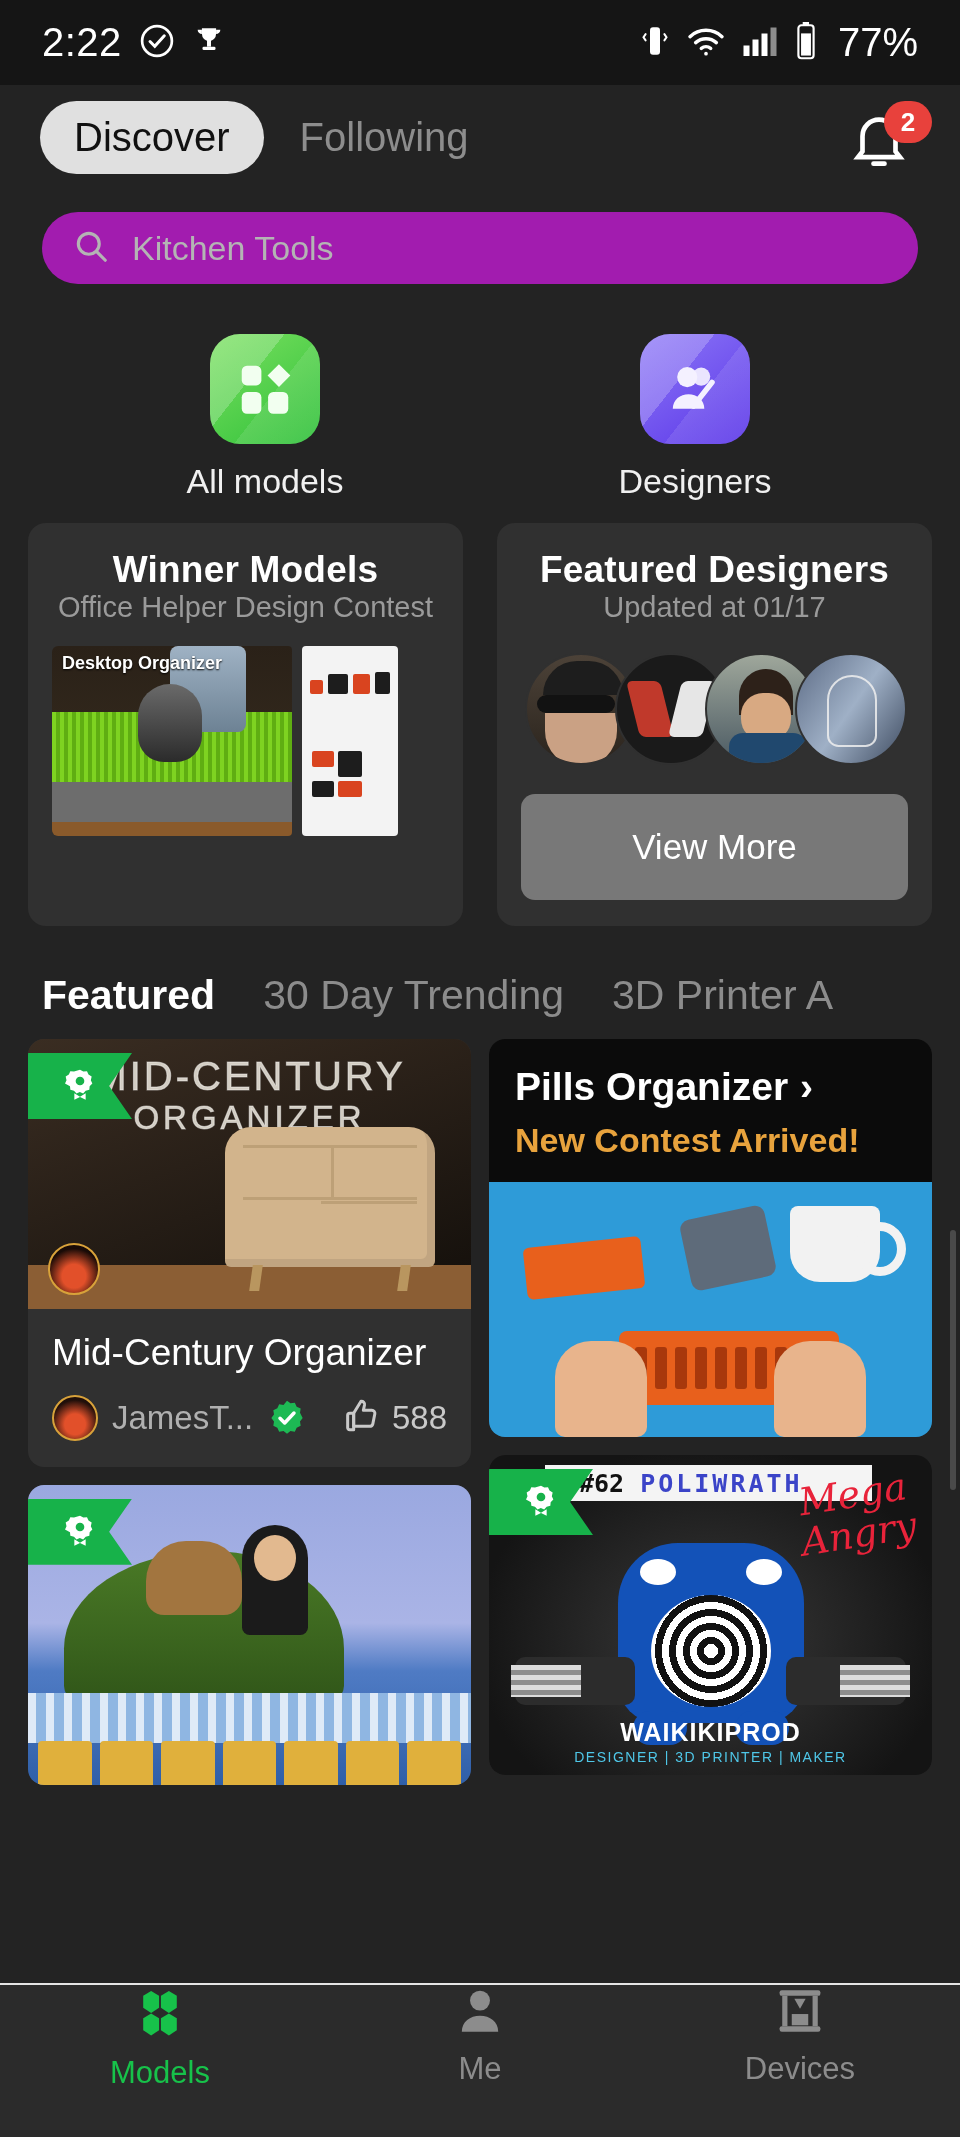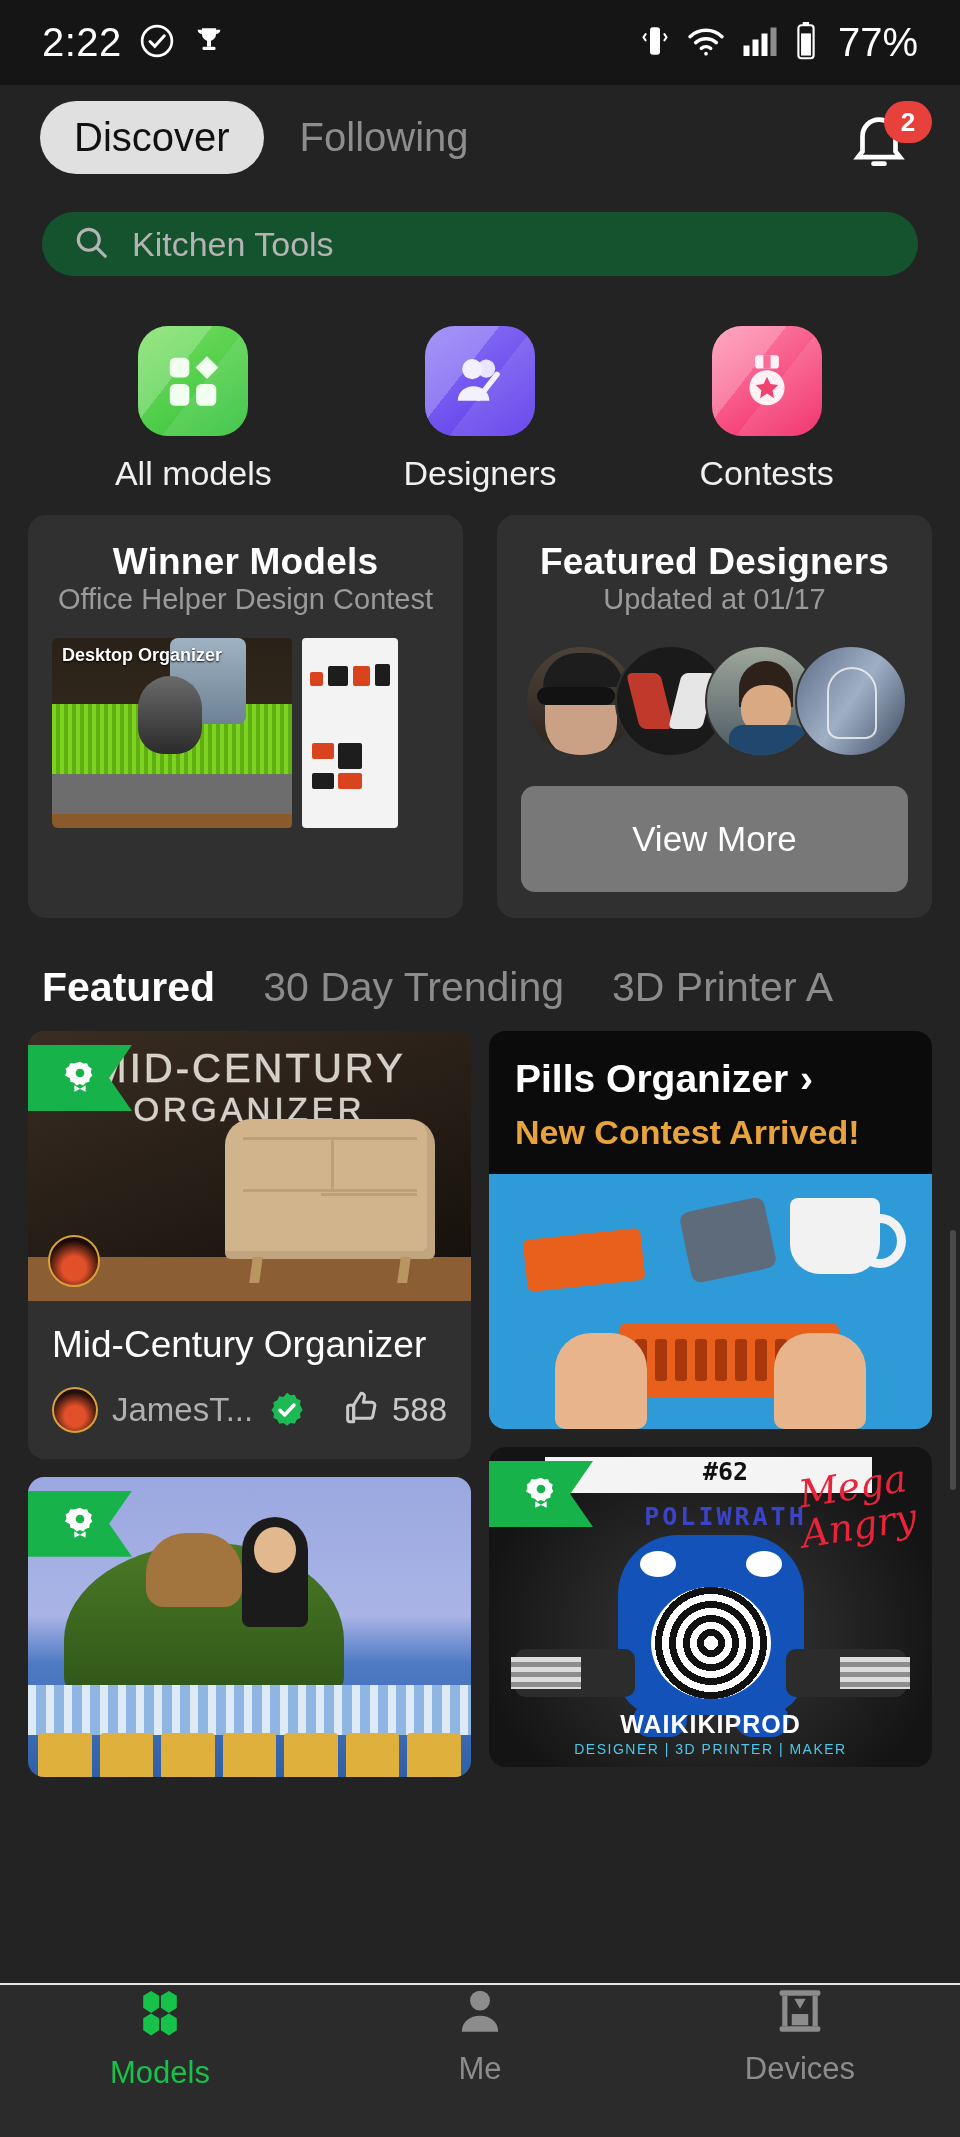--- a/index.html
+++ b/index.html
@@ -35,21 +35,21 @@
   .bell-wrap { position: absolute; right: 40px; top: 22px; width: 74px; height: 74px; }
   .badge {
     position: absolute; top: -6px; right: -12px;
     background: #e8413c; color: #fff; border-radius: 30px;
     min-width: 48px; height: 42px; font-size: 26px; font-weight: 600;
     display: flex; align-items: center; justify-content: center; padding: 0 8px;
   }
 
   
   .searchbar {
-    margin: 22px 42px 0 42px; height: 64px; background: #14532d;
+    margin: 22px 42px 0 42px; height: 72px; background: #a21caf;
     border-radius: 40px; display: flex; align-items: center; padding: 0 30px; gap: 22px;
   }
   .search-ph { color: #b4b4b4; font-size: 34px; }
 
   
   .cats { display: flex; justify-content: space-around; margin-top: 50px; padding: 0 50px; }
   .cat { display: flex; flex-direction: column; align-items: center; gap: 18px; width: 200px; }
   .cat-ico {
     width: 110px; height: 110px; border-radius: 30px;
     display: flex; align-items: center; justify-content: center; position: relative; overflow: hidden;
@@ -150,21 +150,21 @@
                 border: 9px solid #f2f2f2; border-radius: 50%; }
   .ptray { position: absolute; left: 130px; bottom: 32px; width: 220px; height: 74px; background: #e8601c; border-radius: 8px; }
   .ptray i { position: absolute; top: 16px; width: 12px; height: 42px; background: #a8380c; border-radius: 3px; }
   .phand { position: absolute; bottom: 0; width: 92px; height: 96px; background: #e8b48c; border-radius: 36px 36px 10px 10px; }
   .pgray { position: absolute; left: 196px; top: 30px; width: 86px; height: 72px; background: #5e6b7a;
            border-radius: 10px; transform: rotate(-12deg); }
 
   
   .poli { height: 320px; background: radial-gradient(ellipse at 50% 58%, #3a3a3a 0%, #141414 75%); position: relative; overflow: hidden; }
   .poli-strip { position: absolute; left: 56px; right: 60px; top: 10px; height: 36px; background: #f4f4f4;
-                display: flex; align-items: center; gap: 16px; padding-left: 34px; flex-direction: column; }
+                display: flex; align-items: center; gap: 16px; padding-left: 34px; }
   .poli-num { color: #111; font-weight: 700; font-size: 25px; font-family: "DejaVu Sans Mono", monospace; }
   .poli-name { color: #3b44c8; font-weight: 700; font-size: 25px; letter-spacing: 3px; font-family: "DejaVu Sans Mono", monospace; }
   .poli-mega { position: absolute; right: 18px; top: 20px; color: #e8233a; font-size: 38px;
                font-family: "DejaVu Serif", serif; font-style: italic; transform: rotate(-9deg); line-height: 1.05; text-align: center; }
   .poli-body { position: absolute; left: 50%; transform: translateX(-50%); bottom: 52px; width: 186px; height: 180px;
                background: #1352b8; border-radius: 60px 60px 40px 40px; }
   .poli-belly { position: absolute; left: 50%; transform: translateX(-50%); top: 52px; width: 120px; height: 112px;
                 border-radius: 50%;
                 background: repeating-radial-gradient(circle at 50% 50%, #fff 0 7px, #111 7px 14px); }
   .poli-eye { position: absolute; top: 16px; width: 36px; height: 26px; background: #fff; border-radius: 50%; }
@@ -301,31 +301,20 @@
         <svg width="62" height="62" viewBox="0 0 24 24" fill="#f4f1ff">
           <circle cx="9" cy="7.4" r="3.9"></circle>
             <circle cx="14.4" cy="7.2" r="3.5" opacity=".92"></circle>
           <path d="M3.4 19.6c0-3.5 2.9-5.6 6.1-5.6s6.1 2.1 6.1 5.6z"></path>
           <path d="M18.6 9.4L11.4 18.6" stroke="#f4f1ff" stroke-width="2.1" stroke-linecap="round"></path>
         </svg>
       </div>
       <div class="cat-label">Designers</div>
     </div>
 
-    <div class="cat">
-      <div class="cat-ico" style="background:linear-gradient(145deg,#ff8fb0,#f01f5e)">
-        <svg width="62" height="62" viewBox="0 0 24 24" fill="#fff2f6">
-          <rect x="7.4" y="2" width="9.2" height="5.2" rx="1.2"></rect>
-          <rect x="10.6" y="2" width="2.8" height="5.2" fill="#f76d98"></rect>
-          <circle cx="12" cy="14.6" r="6.8"></circle>
-          <path d="M12 10.4l1.34 2.72 3 .44-2.17 2.12.51 2.99L12 16.86l-2.68 1.81.51-2.99-2.17-2.12 3-.44z" fill="#f0426e"></path>
-        </svg>
-      </div>
-      <div class="cat-label">Contests</div>
-    </div>
   </div>
 
   <div class="promos">
 
     <div class="promo">
       <h3>Winner Models</h3>
       <div class="sub">Office Helper Design Contest</div>
       <div class="wm-thumbs">
         <div class="wm-thumb1">
           <div class="grass"></div>

